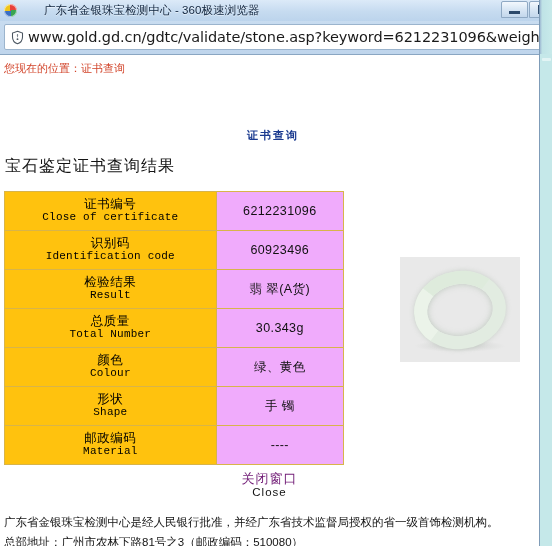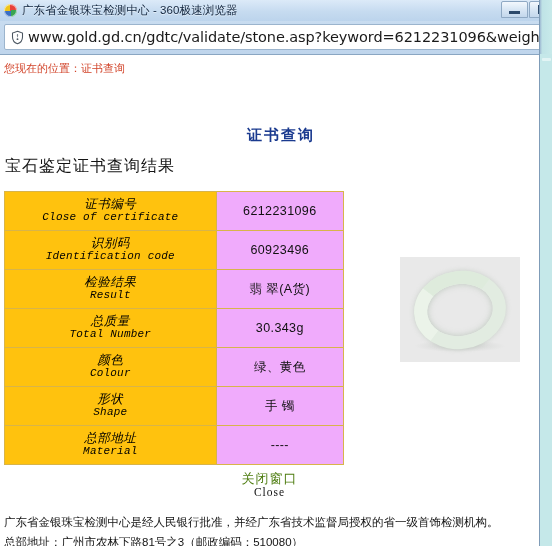--- a/index.html
+++ b/index.html
@@ -18,20 +18,21 @@
     background: linear-gradient(180deg,#cfe0f2 0%, #c3d8ee 100%);
     overflow: hidden;
   }
   #titlebar {
     height: 21px;
     display: flex;
     align-items: center;
     padding-left: 4px;
     background: linear-gradient(180deg,#dceaf8 0%, #c6dbf0 55%, #bcd4ec 100%);
     position: relative;
+    gap: 22px;
   }
   #app-logo {
     width: 13px; height: 13px;
     border-radius: 50%;
     background:
       conic-gradient(#e8403a 0deg 90deg, #39a552 90deg 180deg,
                      #3b6fc4 180deg 270deg, #f0c419 270deg 360deg);
     flex: 0 0 auto;
     margin-right: 5px;
     box-shadow: 0 0 0 1px rgba(255,255,255,.6) inset;
@@ -112,21 +113,21 @@
     position: absolute;
     left: 4px; top: 6px;
     font-size: 11px;
     color: #d2442a;
     white-space: nowrap;
   }
 
   #section-title {
     position: absolute;
     left: 247px; top: 80px;
-    font-size: 15px;
+    font-size: 11px;
     font-weight: bold;
     color: #1a3a8f;
     letter-spacing: 2px;
     white-space: nowrap;
     transform: translateY(-50%);
   }
 
   #result-heading {
     position: absolute;
     left: 5px; top: 101px;
@@ -150,21 +151,20 @@
     padding: 0;
     vertical-align: middle;
   }
   td.label-cell {
     width: 211px;
     height: 39px;
     background: #FFC20E;
     text-align: center;
     line-height: 1.08;
     padding: 2px 0;
-    font-style: italic;
   }
   td.value-cell {
     width: 127px;
     height: 39px;
     background: #f0abfc;
     text-align: center;
     font-size: 12.5px;
     color: #111;
     letter-spacing: .4px;
   }
@@ -222,24 +222,24 @@
   }
 
   
   #close-block {
     position: absolute;
     left: 0; top: 417px;
     width: 539px;
     text-align: center;
     line-height: 1.1;
   }
-  #close-cn { font-size: 13px; color: #4d7c0f; letter-spacing: 1px; }
+  #close-cn { font-size: 13px; color: #701a75; letter-spacing: 1px; }
   #close-en {
     font-size: 11.5px; color: #111;
-    font-family: Liberation Serif, serif;
+    font-family: Liberation Sans, sans-serif;
     letter-spacing: 1px;
   }
 
   
   #footer {
     position: absolute;
     left: 4px; top: 458px;
     width: 530px;
   }
   .footer-line {
@@ -350,21 +350,21 @@
           </tr>
           <tr>
             <td class="label-cell">
               <span class="label-cn">形状</span>
               <span class="label-en">Shape</span>
             </td>
             <td class="value-cell">手 镯</td>
           </tr>
           <tr>
             <td class="label-cell">
-              <span class="label-cn">总部地址</span>
+              <span class="label-cn">邮政编码</span>
               <span class="label-en">Material</span>
             </td>
             <td class="value-cell value-dash">----</td>
           </tr>
         </tbody>
       </table>
 
       <div id="specimen-panel">
         <div id="bangle-shadow"></div>
         <div id="bangle"></div>

